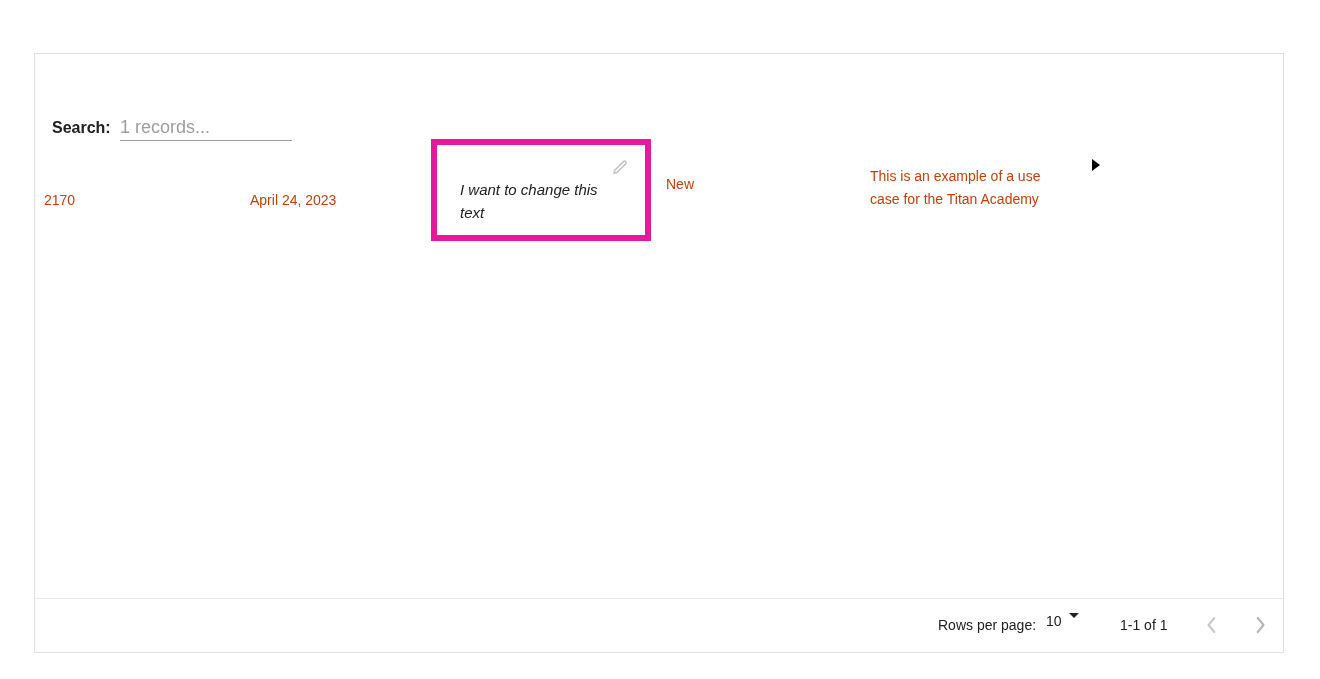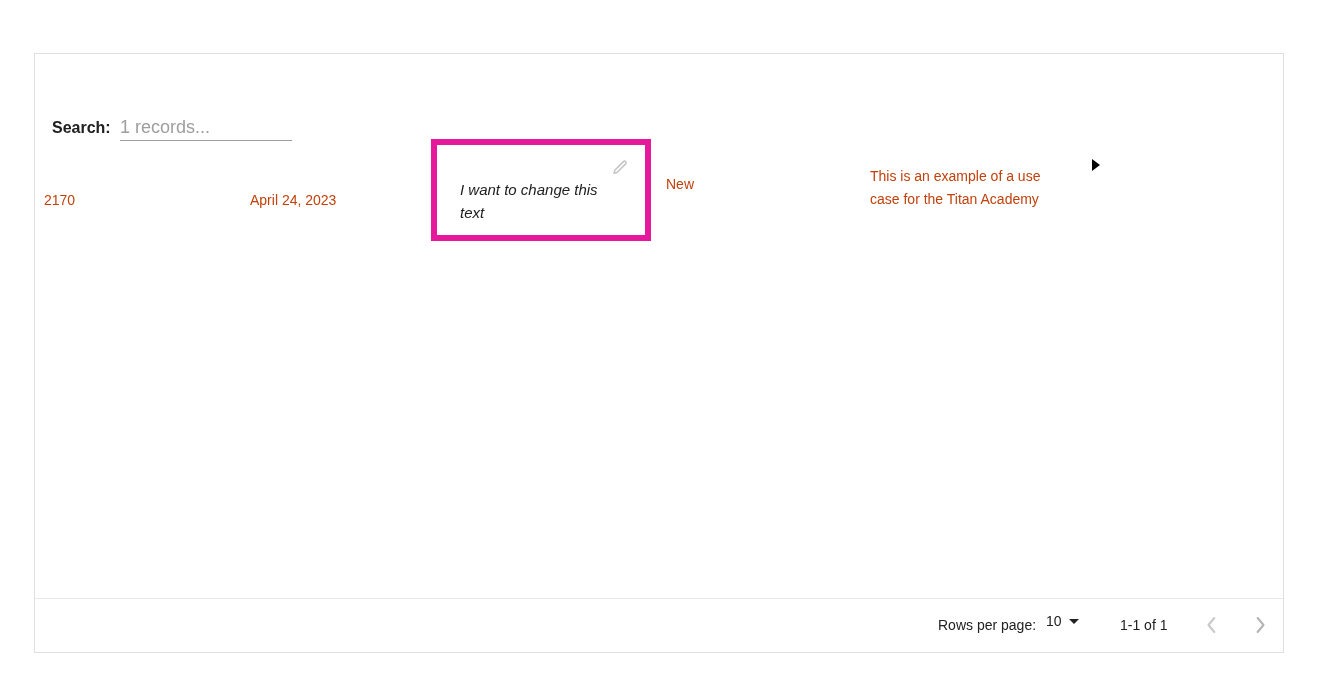--- a/index.html
+++ b/index.html
@@ -169,21 +169,21 @@
     white-space: nowrap;
     top: 18px;
     text-align: center;
   }
   .fi-rpp   { left: 903px; }
   .rpp-select {
     position: absolute;
     left: 1011px;
     top: 14px;
     display: flex;
-    align-items: center;
+    align-items: flex-start;
     gap: 7px;
     cursor: pointer;
   }
   .rpp-value { font-size: 14px; color: #212121; }
   .rpp-caret {
     width: 0; height: 0;
     border-left: 5px solid transparent;
     border-right: 5px solid transparent;
     border-top: 5px solid #212121;
   }

